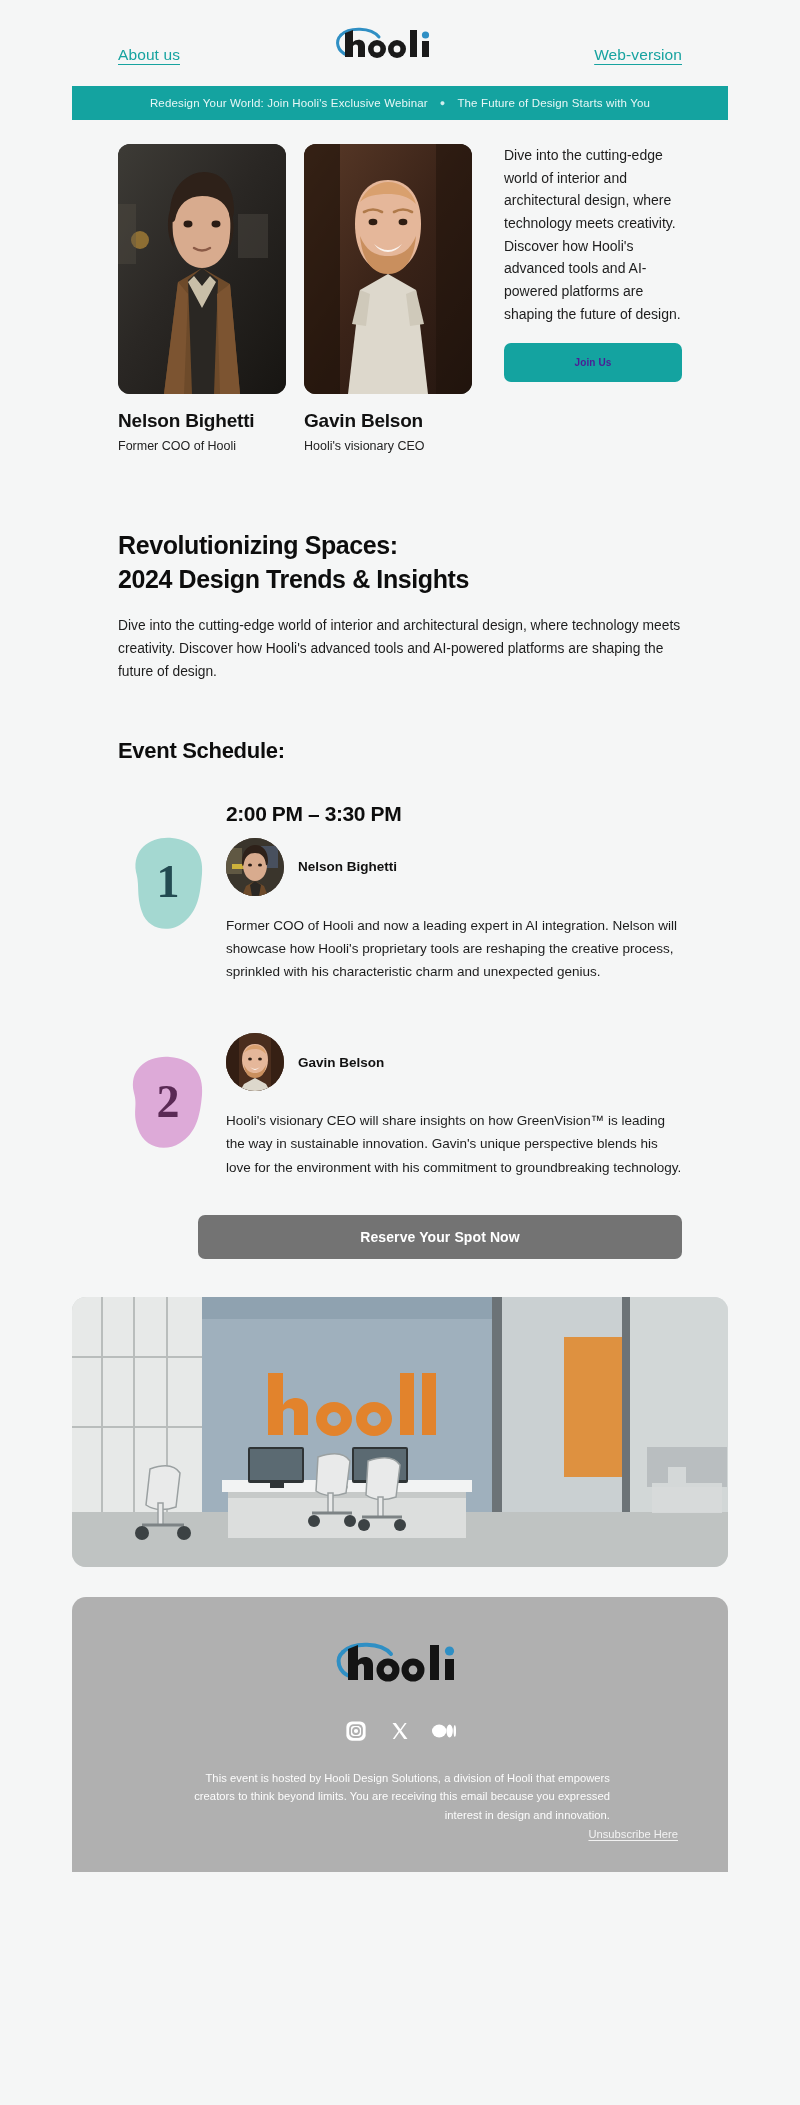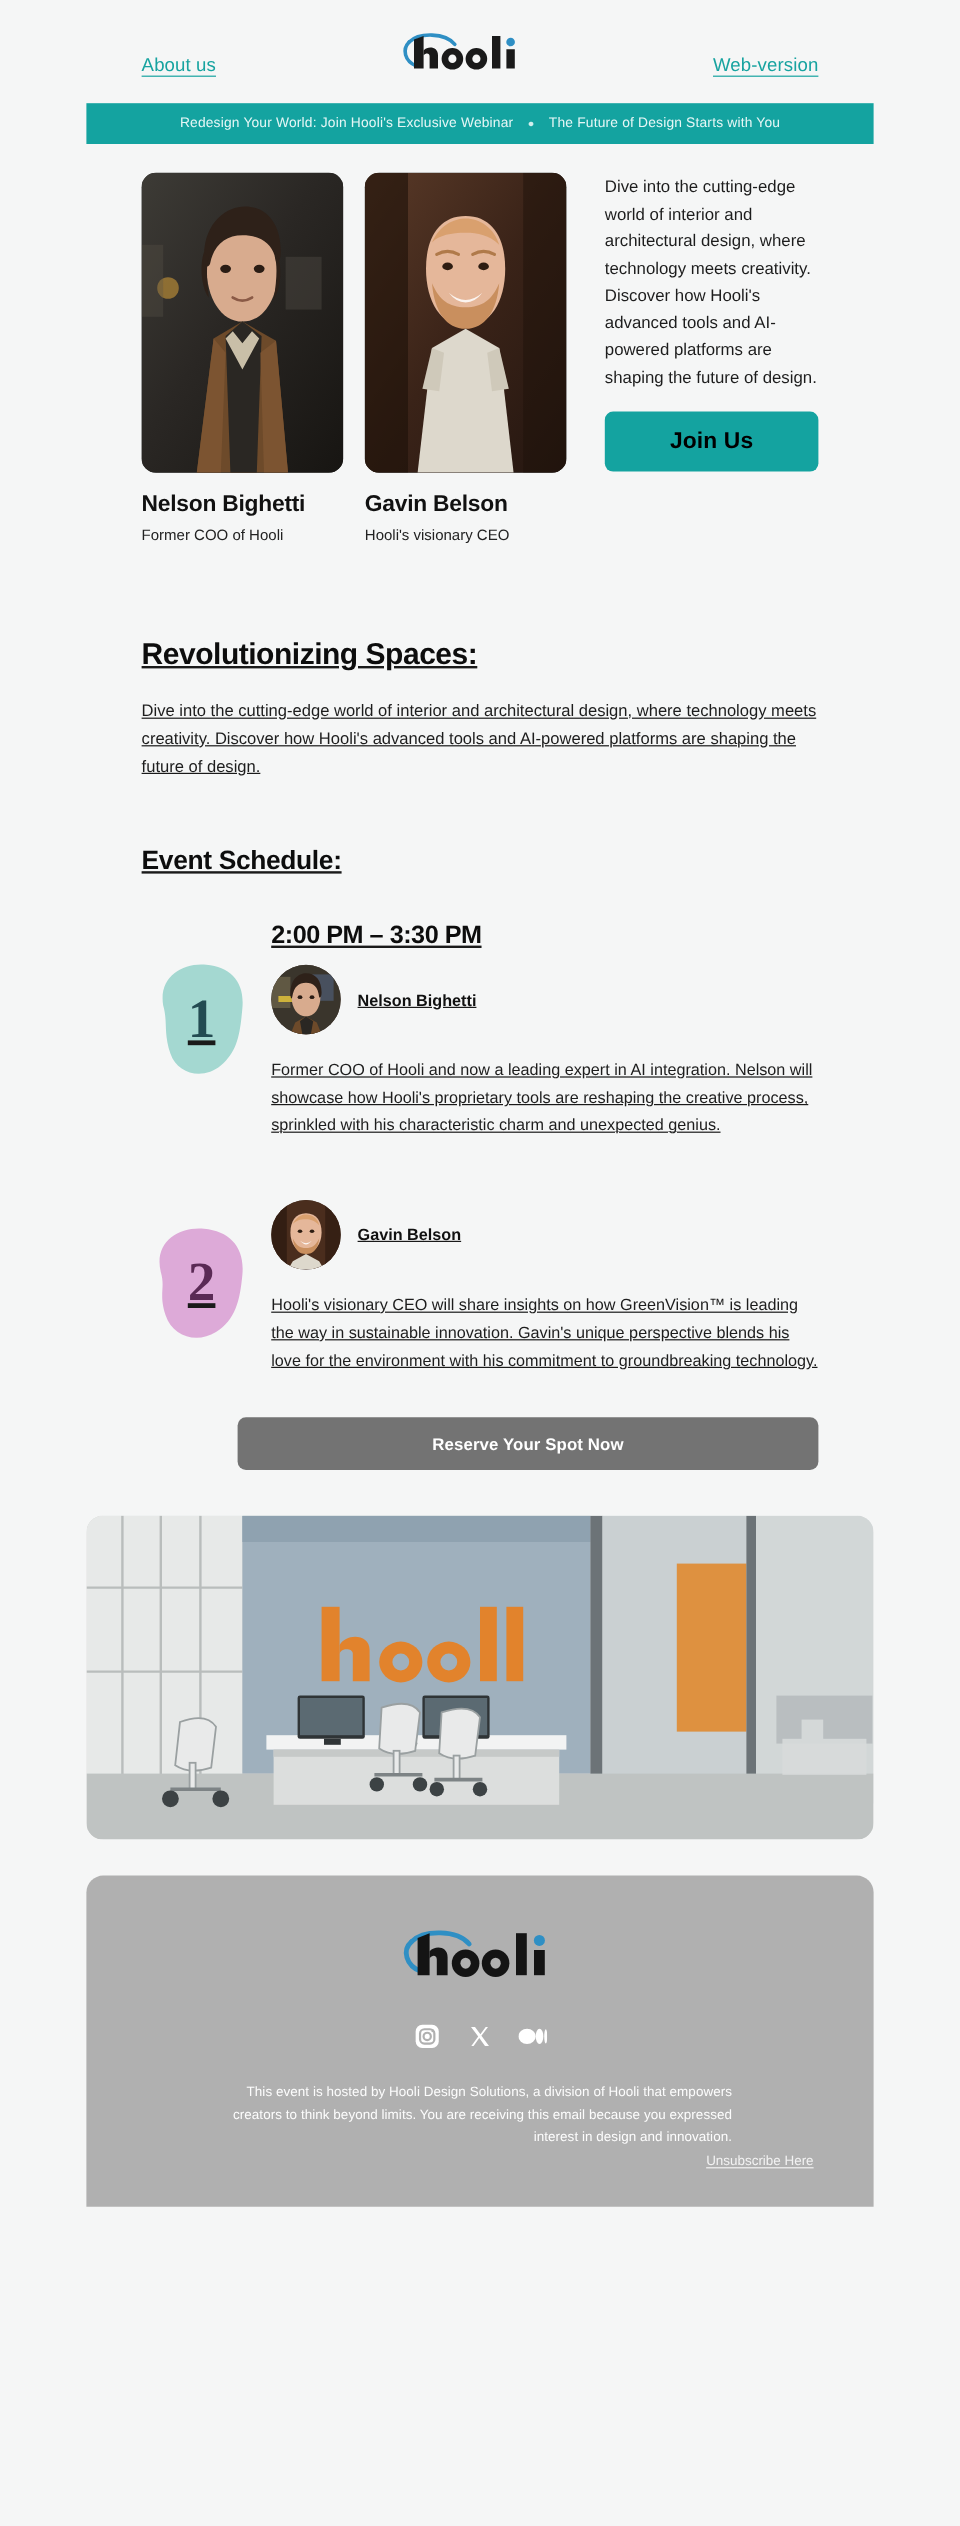--- a/index.html
+++ b/index.html
@@ -106,36 +106,35 @@
     font-size: 14px;
     line-height: 1.62;
     color: #1d1d1d;
     margin: 0;
   }
   .join-btn {
     margin-top: 18px;
     display: block;
     width: 100%;
     background: #14a3a0;
-    color: #000000;
+    color: #4c1d95;
     border: none;
     border-radius: 7px;
     padding: 14px 10px;
-    font-size: 19px;
+    font-size: 10px;
     font-weight: 700;
     font-family: "Liberation Sans", sans-serif;
     cursor: pointer;
     letter-spacing: .1px;
   }
 
   
   .section {
     padding: 0 118px;
     box-sizing: border-box;
-    text-decoration: underline;
   }
   .headline {
     margin: 76px 0 0 0;
     font-size: 25px;
     font-weight: 700;
     line-height: 1.34;
     letter-spacing: -.4px;
     color: #0d0d0d;
   }
   .lead {
@@ -382,20 +381,21 @@
 
     <div class="hero-right">
       <p class="hero-copy">Dive into the cutting-edge world of interior and architectural design, where technology meets creativity. Discover how Hooli's advanced tools and AI-powered platforms are shaping the future of design.</p>
       <button class="join-btn">Join Us</button>
     </div>
   </div>
 
   <div class="section">
     <h1 class="headline">
       <span>Revolutionizing Spaces:</span><br>
+      <span>2024 Design Trends &amp; Insights</span>
     </h1>
     <p class="lead">Dive into the cutting-edge world of interior and architectural design, where technology meets creativity. Discover how Hooli's advanced tools and AI-powered platforms are shaping the future of design.</p>
 
     <h2 class="sched-title">Event Schedule:</h2>
 
     <div class="sched-item">
       <div class="blob-wrap">
         <svg viewBox="0 0 100 105" aria-hidden="true">
           <path d="M18 42 C14 18 34 6 54 8 C74 10 86 22 84 44 C82 66 80 80 66 92 C52 104 30 100 24 82 C18 64 22 56 18 42 Z" fill="#a4d8d1"></path>
         </svg>

